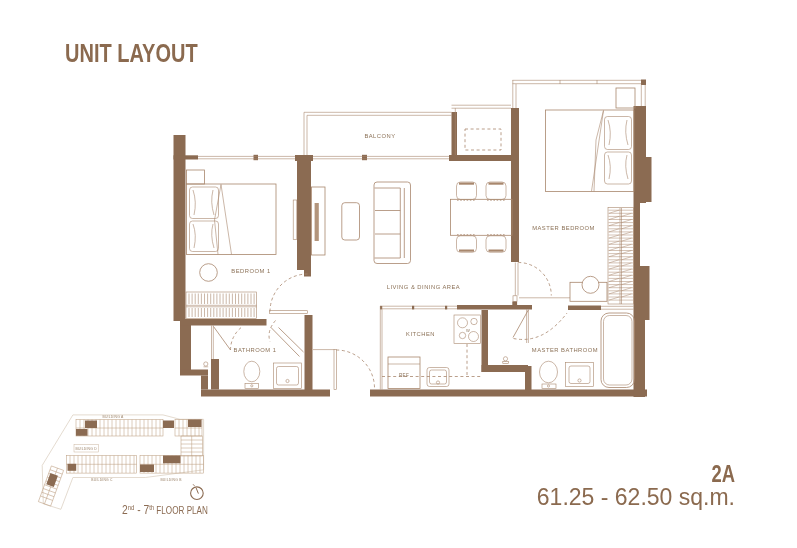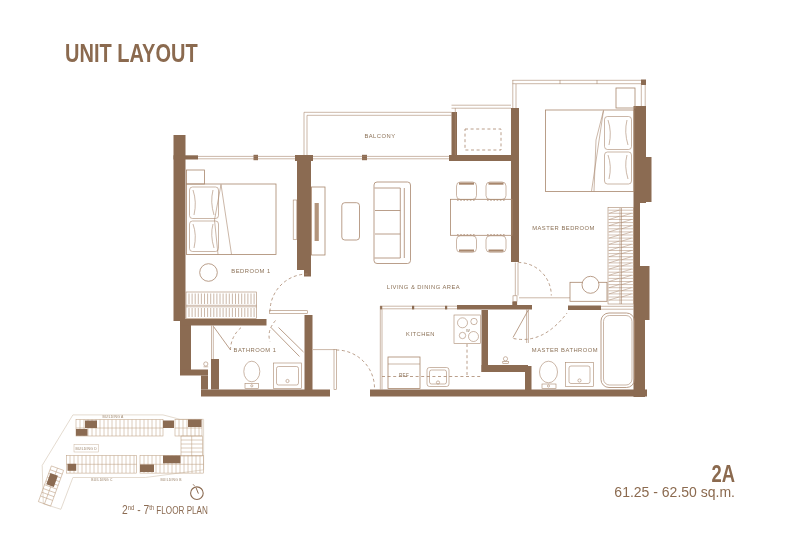--- a/index.html
+++ b/index.html
@@ -12,21 +12,21 @@
 .d{fill:none;stroke:#a8876d;stroke-width:.8;stroke-dasharray:3 2.6}
 .s{fill:none;stroke:#bfa185;stroke-width:.55}
 </style>
 </head>
 <body>
 
 <div class="abs" style="left:65px;top:39px;font-weight:bold;font-size:25px;color:#8b6a4f;transform:scaleX(.8);transform-origin:left top;white-space:nowrap">UNIT LAYOUT</div>
 
 <div class="abs" style="left:535px;top:460.5px;width:200px;text-align:right;font-weight:bold;font-size:23px;color:#8b6a4f;transform:scaleX(.8);transform-origin:right top">2A</div>
 
-<div class="abs" style="left:535px;top:484px;width:200px;text-align:right;font-size:14px;color:#8b6a4f;transform-origin:right top;white-space:nowrap">61.25 - 62.50 sq.m.</div>
+<div class="abs" style="left:535px;top:484px;width:200px;text-align:right;font-size:23px;color:#8b6a4f;transform-origin:right top;white-space:nowrap">61.25 - 62.50 sq.m.</div>
 
 <div class="abs" style="left:122px;top:502px;font-size:10.3px;color:#8b6b52;transform:scaleX(.79);transform-origin:left top;white-space:nowrap"><span style="font-size:13px">2<span style="font-size:7.5px;vertical-align:4.5px">nd</span> - 7<span style="font-size:7.5px;vertical-align:4.5px">th</span></span> FLOOR PLAN</div>
 <svg class="abs" style="left:0;top:0" width="797" height="548" viewBox="0 0 797 548">
 
 <rect class="w" x="173.5" y="135" width="12" height="186"></rect>
 
 <rect class="w" x="180" y="321" width="11" height="50"></rect>
 
 <rect class="w" x="180" y="369.5" width="28" height="6"></rect>
 

